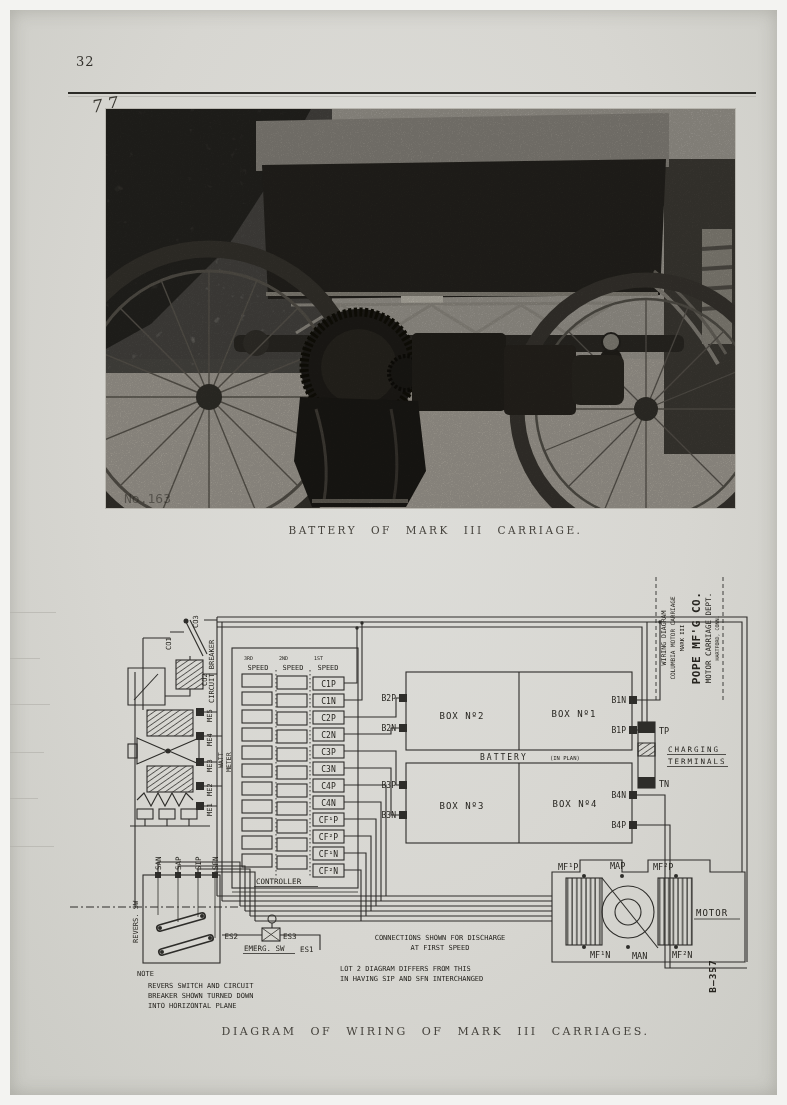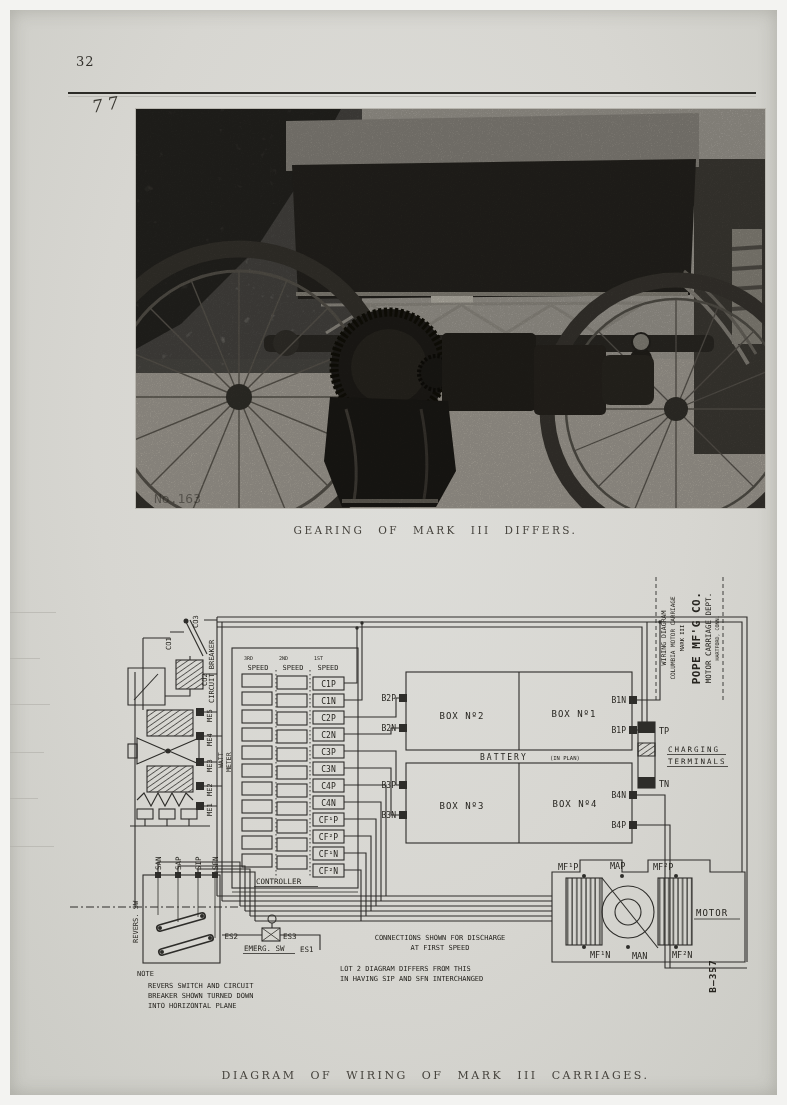--- a/index.html
+++ b/index.html
@@ -11,24 +11,24 @@
     font-family:"DejaVu Serif",serif;color:#2a2824;
     box-shadow:inset 0 0 18px rgba(70,70,60,.25);
   }
   .abs{position:absolute;}
   .pagenum{left:66px;top:44px;font-size:13px;letter-spacing:1px;color:#33312c;}
   .title-wrap{left:90px;top:46px;width:660px;text-align:center;}
   .title{font-size:21px;letter-spacing:6px;word-spacing:14px;color:#2a2822;text-shadow:.4px 0 0 #2a2822;}
   .rule{left:58px;top:82px;width:688px;height:2px;background:#2c2b27;}
   .rule2{left:58px;top:86px;width:688px;height:1px;background:#bdbcb6;}
   .hand{left:82px;top:84px;font-size:17px;font-style:italic;letter-spacing:5px;color:#3c3a34;transform:rotate(-10deg);}
-  .photo{left:126px;top:99px;width:629px;height:399px;background:#a3a099;box-shadow:0 0 0 1px #b9b7b0;}
+  .photo{left:96px;top:99px;width:629px;height:399px;background:#a3a099;box-shadow:0 0 0 1px #b9b7b0;}
   .caption{width:629px;left:111px;text-align:center;font-size:10.5px;letter-spacing:2.5px;word-spacing:8px;color:#45423c;}
   .photo-cap{top:514px;}
-  .diagram-cap{top:1015px;font-size:11px;margin-top:44px;}
+  .diagram-cap{top:1015px;font-size:11px;}
   .diagram-svg{left:0;top:0;width:787px;height:1105px;}
   .artifact{background:#b2b1ab;height:1px;opacity:.65;}
   .bottom-band{left:14px;top:1086px;width:752px;height:10px;background:#3a3934;border-radius:2px;opacity:.8;filter:blur(.4px);}
 
   
   svg text{font-family:"DejaVu Sans Mono",monospace;fill:#26241f;}
   .ink{stroke:#2e2d2a;stroke-width:1.1;fill:none;}
   .ink-thin{stroke:#2e2d2a;stroke-width:.8;fill:none;}
   .dotted{stroke:#2e2d2a;stroke-width:.9;fill:none;stroke-dasharray:1.5 2.5;}
   .dashdot{stroke:#2e2d2a;stroke-width:1;fill:none;stroke-dasharray:8 3 2 3;}
@@ -169,21 +169,21 @@
       <polygon points="194,288 312,292 320,362 300,398 206,398 188,352" fill="#1c1a16"></polygon>
       <path d="M210,300 Q225,350 218,392" stroke="#45413a" stroke-width="3" fill="none"></path>
       <path d="M285,300 Q295,350 288,390" stroke="#3c3832" stroke-width="3" fill="none"></path>
       <rect x="206" y="390" width="96" height="4" fill="#69655c"></rect>
 
       <rect x="0" y="0" width="629" height="399" filter="url(#grain)" opacity=".22" fill="#000"></rect>
       <text x="18" y="394" font-size="13" fill="#c8c4ba" opacity=".5">No.163</text>
     </svg>
   </div>
 
-  <div class="abs caption photo-cap">GEARING OF MARK III DIFFERS.</div>
+  <div class="abs caption photo-cap">BATTERY OF MARK III CARRIAGE.</div>
 
   <svg class="abs diagram-svg" viewBox="0 0 787 1105">
     <defs>
       <pattern id="hatchD" width="4.5" height="4.5" patternUnits="userSpaceOnUse" patternTransform="rotate(55)">
         <line x1="0" y1="0" x2="0" y2="4.5" stroke="#2e2d2a" stroke-width="1.4"></line>
       </pattern>
       <pattern id="vhatch" width="4.6" height="6" patternUnits="userSpaceOnUse">
         <line x1="1" y1="0" x2="1" y2="6" stroke="#2e2d2a" stroke-width="1.2"></line>
       </pattern>
     </defs>

